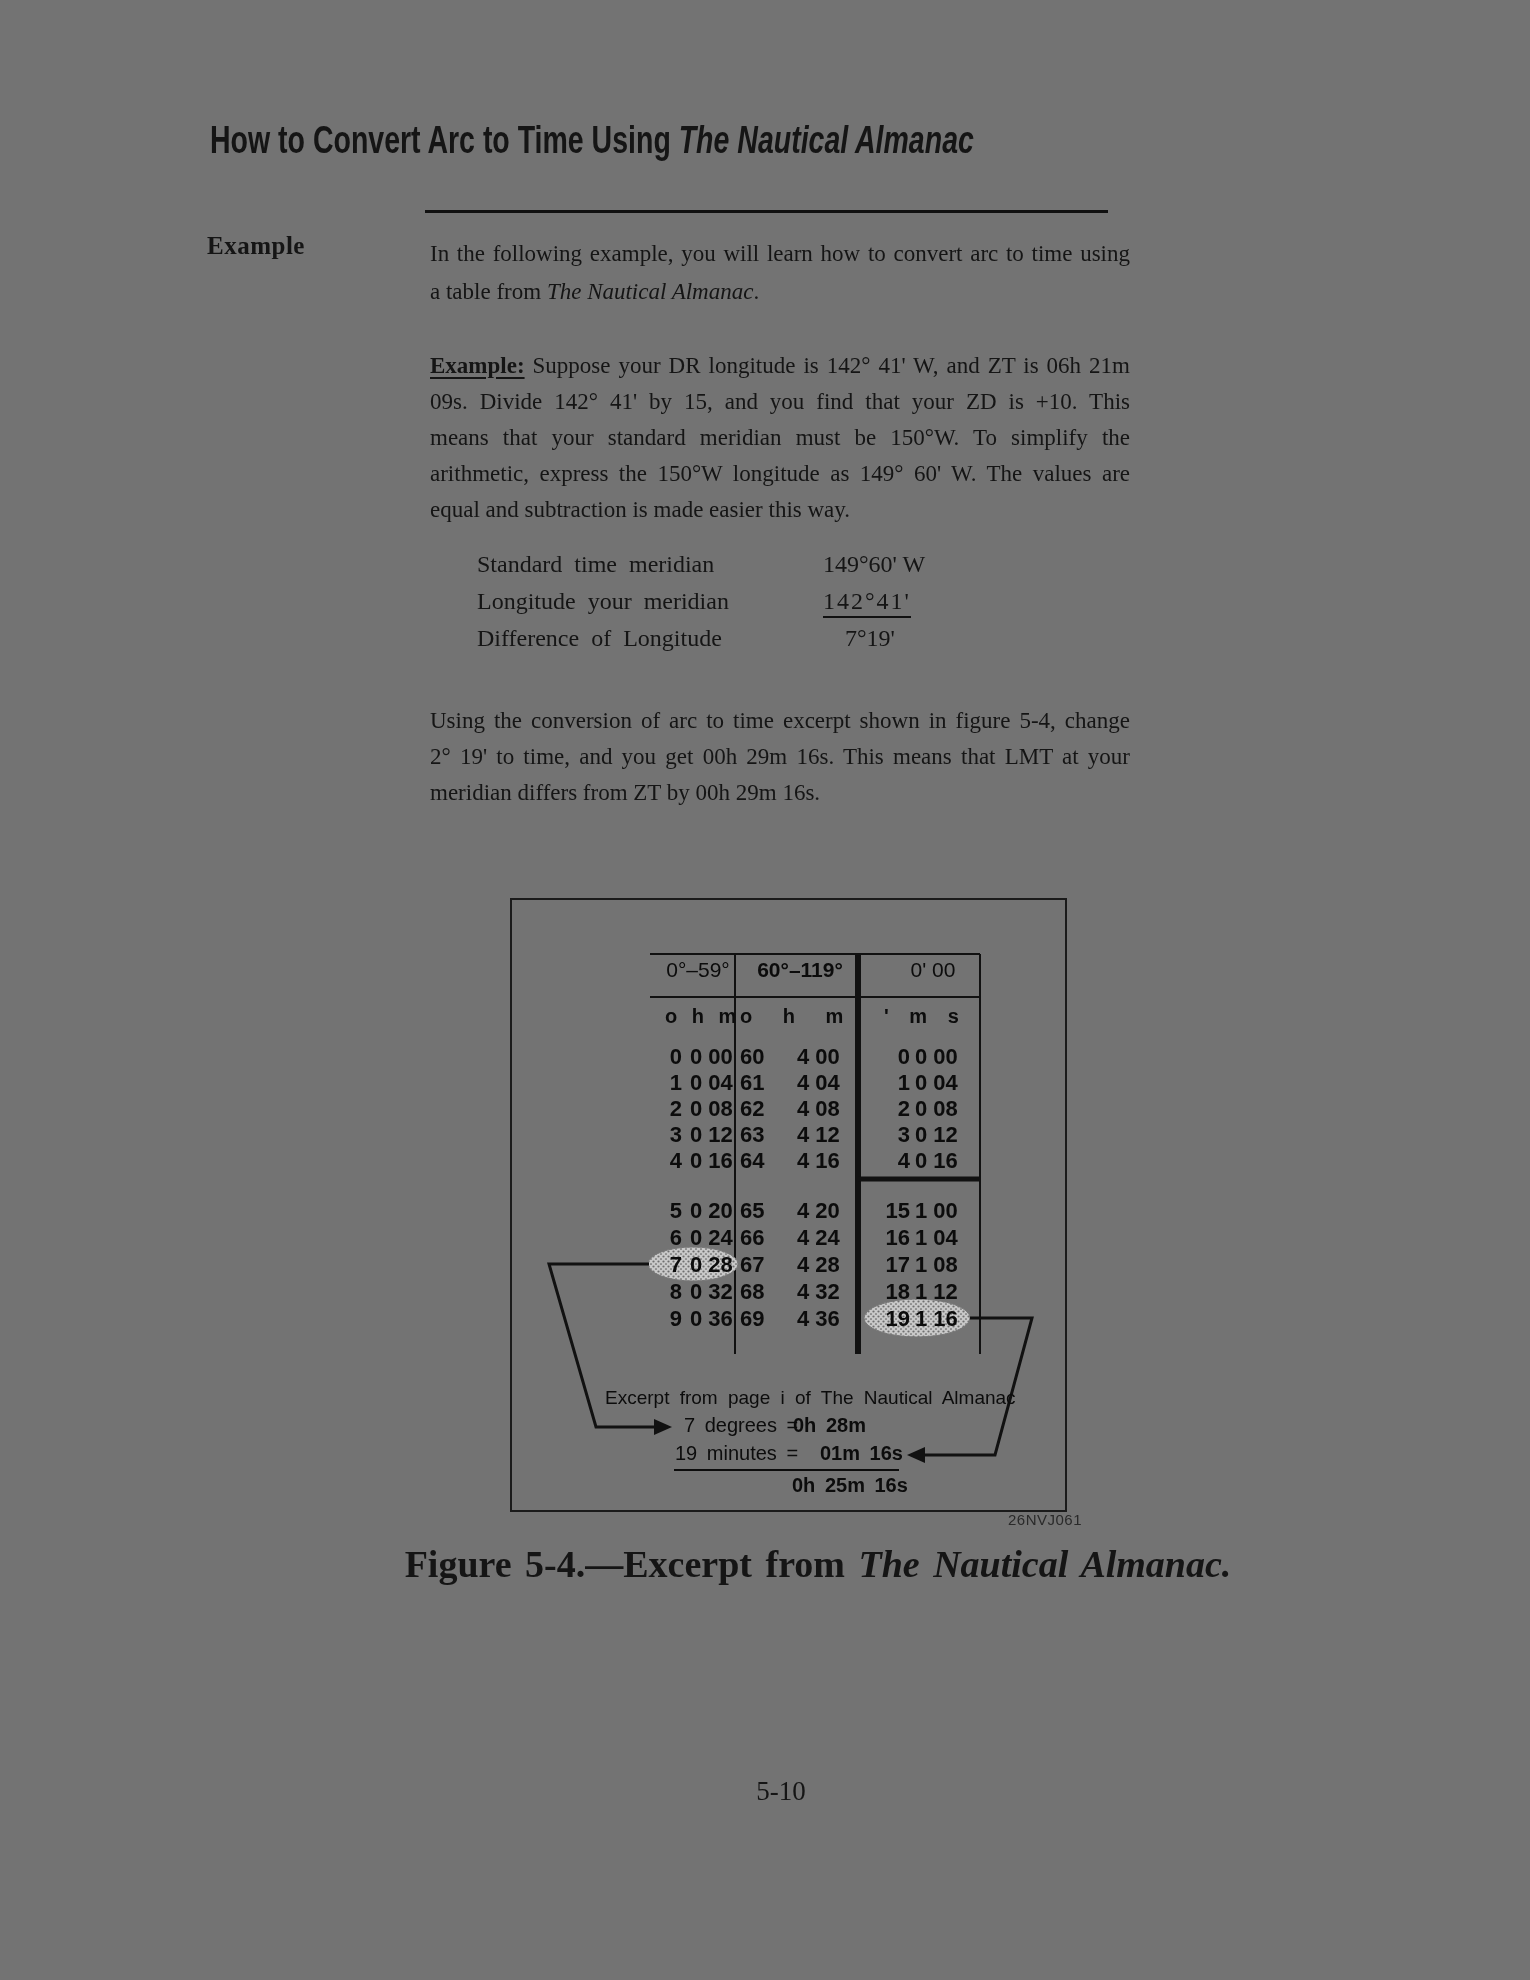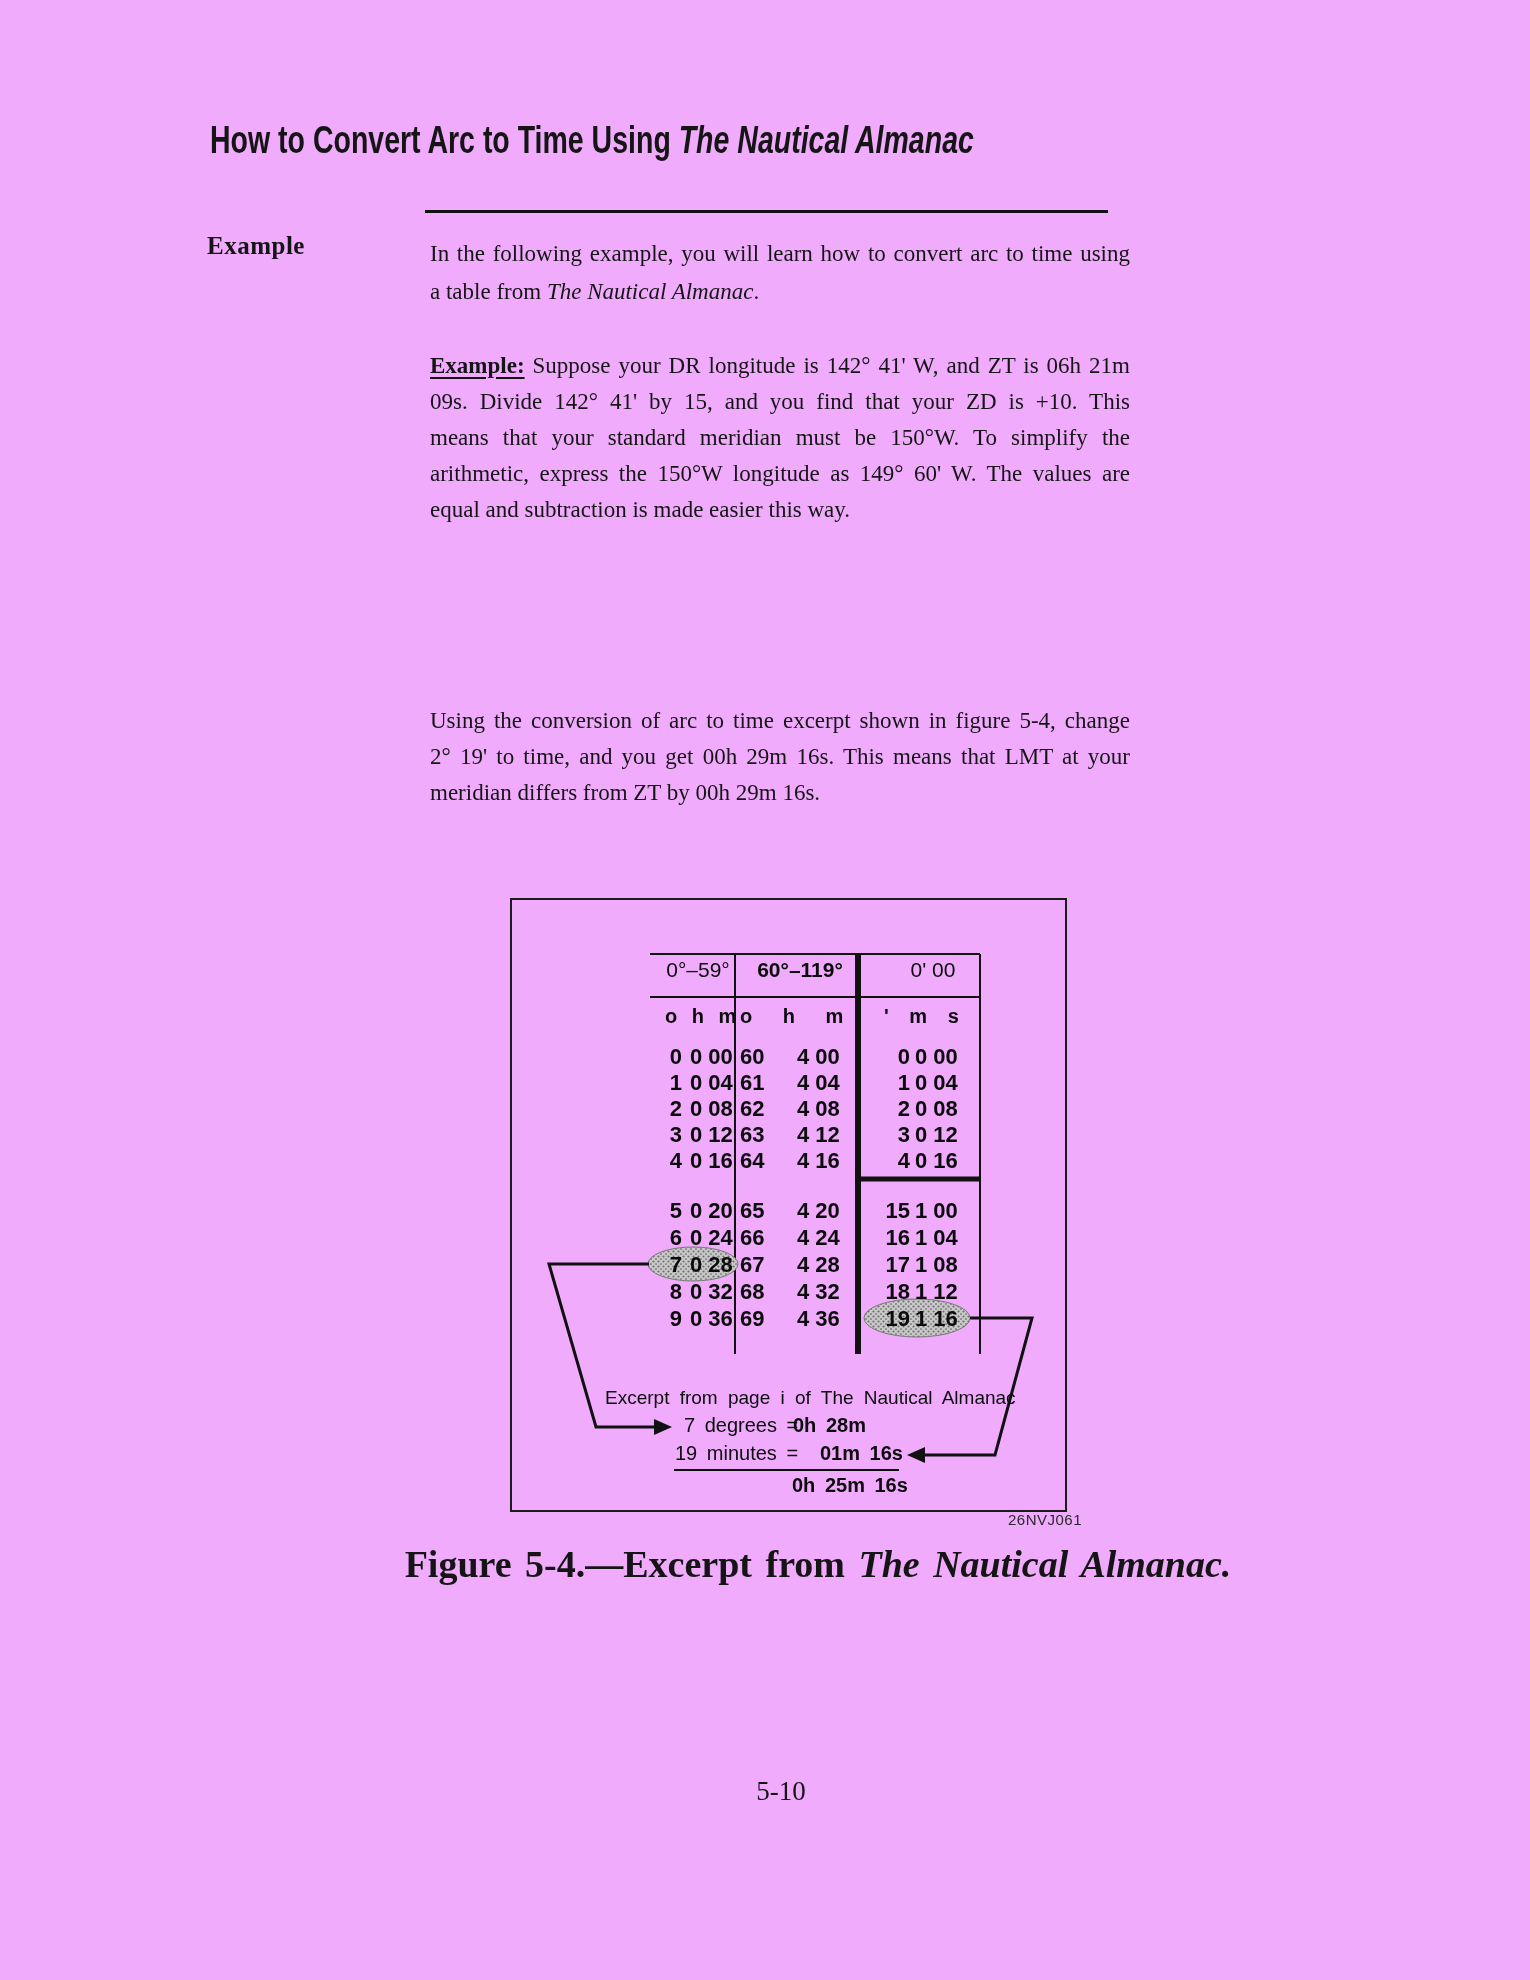--- a/index.html
+++ b/index.html
@@ -1,17 +1,17 @@
 <!DOCTYPE html>
 <html><head>
 <meta charset="utf-8">
 <style>
   html,body{margin:0;padding:0;background:#e8e8e8;}
   #page{
-    position:relative; width:1530px; height:1980px; background:#f0abfc;
+    position:relative; width:1530px; height:1980px; background:#737373;
     font-family:"Liberation Serif", serif; color:#151515; overflow:hidden;
   }
   
   #doc-title{
     position:absolute; left:210px; top:94px; white-space:nowrap;
     font-family:"Liberation Sans", sans-serif; font-weight:bold; font-size:38px;
     transform:scaleX(0.75); transform-origin:left center; letter-spacing:0px;
   }
   #doc-title .it{font-style:italic;}
   #head-rule{position:absolute; left:425px; top:210px; width:683px; height:3px; background:#111;}
@@ -89,20 +89,25 @@
     </div>
 
   <div id="body-para" class="para">
       <div class="tline just"><span class="bold-underline">Example:</span><span> Suppose your DR longitude is 142° 41' W, and ZT is 06h 21m</span></div>
       <div class="tline just"><span>09s. Divide 142° 41' by 15, and you find that your ZD is +10. This</span></div>
       <div class="tline just"><span>means that your standard meridian must be 150°W. To simplify the</span></div>
       <div class="tline just"><span>arithmetic, express the 150°W longitude as 149° 60' W. The values are</span></div>
       <div class="tline"><span>equal and subtraction is made easier this way.</span></div>
     </div>
 
+  <div id="worksheet">
+      <div class="ws-row"><span class="ws-label">Standard time meridian</span><span class="ws-value">149°60' W</span></div>
+      <div class="ws-row"><span class="ws-label">Longitude your meridian</span><span class="ws-value ul">142°41'</span></div>
+      <div class="ws-row"><span class="ws-label">Difference of Longitude</span><span class="ws-value ind">7°19'</span></div>
+    </div>
 
   <div id="closing-para" class="para">
       <div class="tline just"><span>Using the conversion of arc to time excerpt shown in figure 5-4, change</span></div>
       <div class="tline just"><span>2° 19' to time, and you get 00h 29m 16s. This means that LMT at your</span></div>
       <div class="tline"><span>meridian differs from ZT by 00h 29m 16s.</span></div>
     </div>
 
   <div id="figure-box">
     <svg width="553" height="610" viewBox="0 0 553 610">
       <defs>

